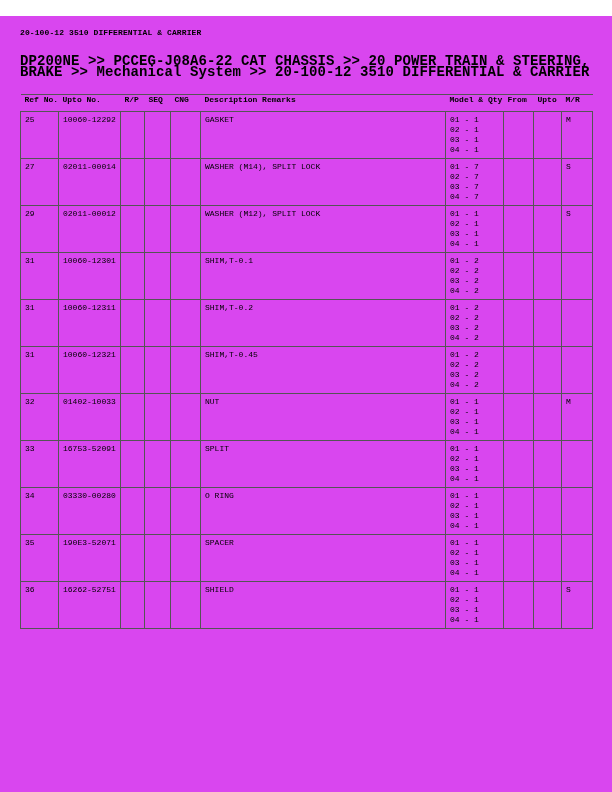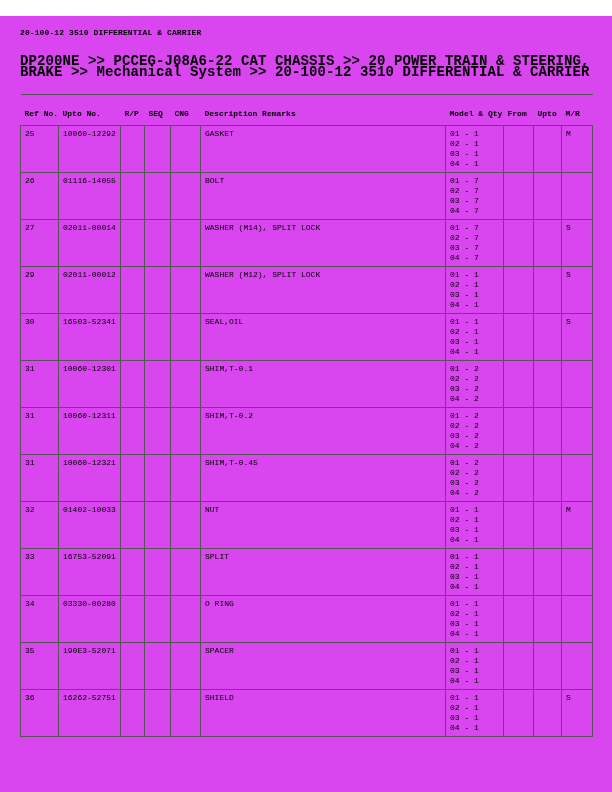--- a/index.html
+++ b/index.html
@@ -37,21 +37,21 @@
     left: 20px;
     top: 78px;
     width: 572px;
     border-collapse: collapse;
     table-layout: fixed;
   }
   table.parts-table thead th {
     text-align: left;
     font-size: 8px;
     font-weight: bold;
-    padding: 14px 4px 7px 4px;
+    padding: 0 4px 7px 4px;
     border-top: 1px solid #555;
     border-bottom: 1px solid #555;
     white-space: nowrap;
     overflow: hidden;
   }
   table.parts-table tbody td {
     border: 1px solid #555;
     vertical-align: top;
     font-size: 8px;
     line-height: 10px;
@@ -104,35 +104,20 @@
     <td>GASKET</td>
     <td>01 - 1
 02 - 1
 03 - 1
 04 - 1</td>
     <td></td>
     <td></td>
     <td>M</td>
   </tr>
 
-  <tr>
-    <td>26</td>
-    <td>01116-14055</td>
-    <td></td>
-    <td></td>
-    <td></td>
-    <td>BOLT</td>
-    <td>01 - 7
-02 - 7
-03 - 7
-04 - 7</td>
-    <td></td>
-    <td></td>
-    <td></td>
-  </tr>
 
   <tr>
     <td>27</td>
     <td>02011-00014</td>
     <td></td>
     <td></td>
     <td></td>
     <td>WASHER (M14), SPLIT LOCK</td>
     <td>01 - 7
 02 - 7
@@ -153,35 +138,20 @@
     <td>WASHER (M12), SPLIT LOCK</td>
     <td>01 - 1
 02 - 1
 03 - 1
 04 - 1</td>
     <td></td>
     <td></td>
     <td>S</td>
   </tr>
 
-  <tr>
-    <td>30</td>
-    <td>16503-52341</td>
-    <td></td>
-    <td></td>
-    <td></td>
-    <td>SEAL,OIL</td>
-    <td>01 - 1
-02 - 1
-03 - 1
-04 - 1</td>
-    <td></td>
-    <td></td>
-    <td>S</td>
-  </tr>
 
   <tr>
     <td>31</td>
     <td>10060-12301</td>
     <td></td>
     <td></td>
     <td></td>
     <td>SHIM,T-0.1</td>
     <td>01 - 2
 02 - 2

